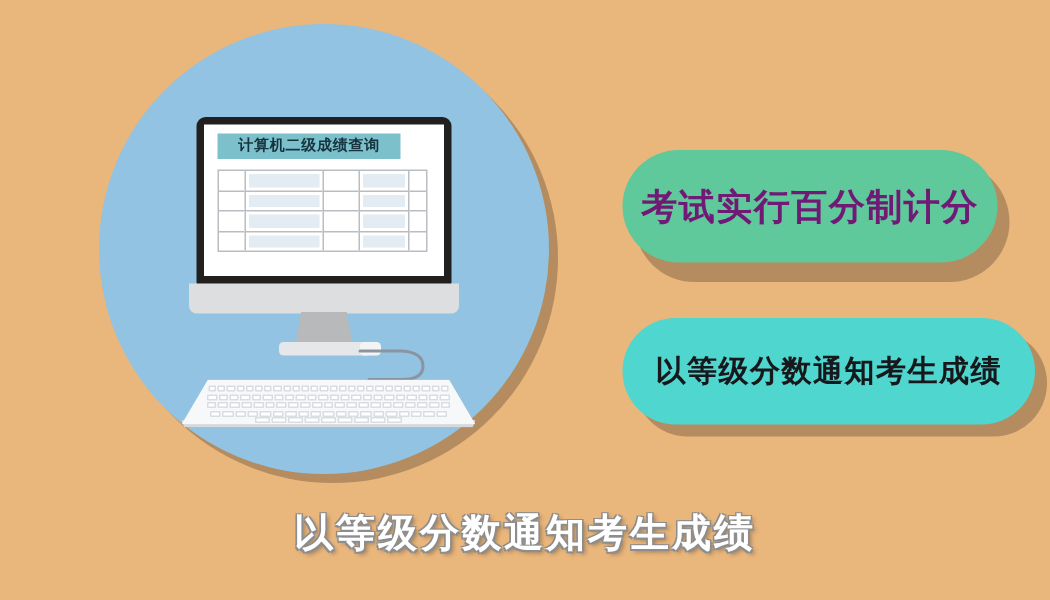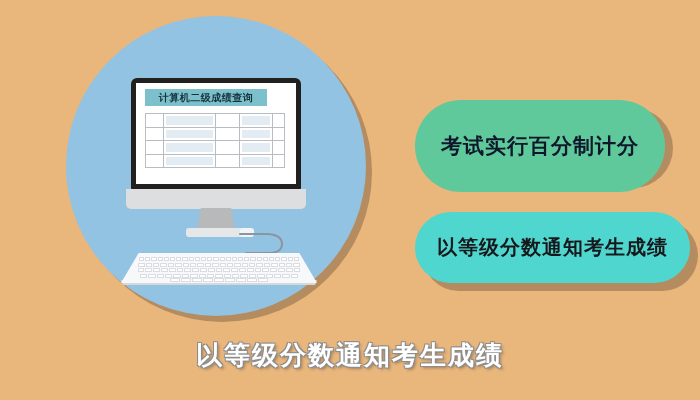--- a/index.html
+++ b/index.html
@@ -243,24 +243,24 @@
     justify-content: center;
     white-space: nowrap;
     letter-spacing: 1px;
     font-weight: 700;
   }
   #pill1-shadow { left: 423px; top: 108px; width: 250px; height: 80px; }
   #pill1 {
     left: 415px;
     top: 100px;
     width: 250px;
-    height: 92px;
+    height: 75px;
     background: #5fc99b;
-    color: #0f172a;
-    font-size: 21px;
+    color: #701a75;
+    font-size: 24px;
   }
   #pill2-shadow { left: 423px; top: 220px; width: 275px; height: 71px; }
   #pill2 {
     left: 415px;
     top: 212px;
     width: 275px;
     height: 71px;
     background: #4fd6cf;
     color: #16181c;
     font-size: 20px;

